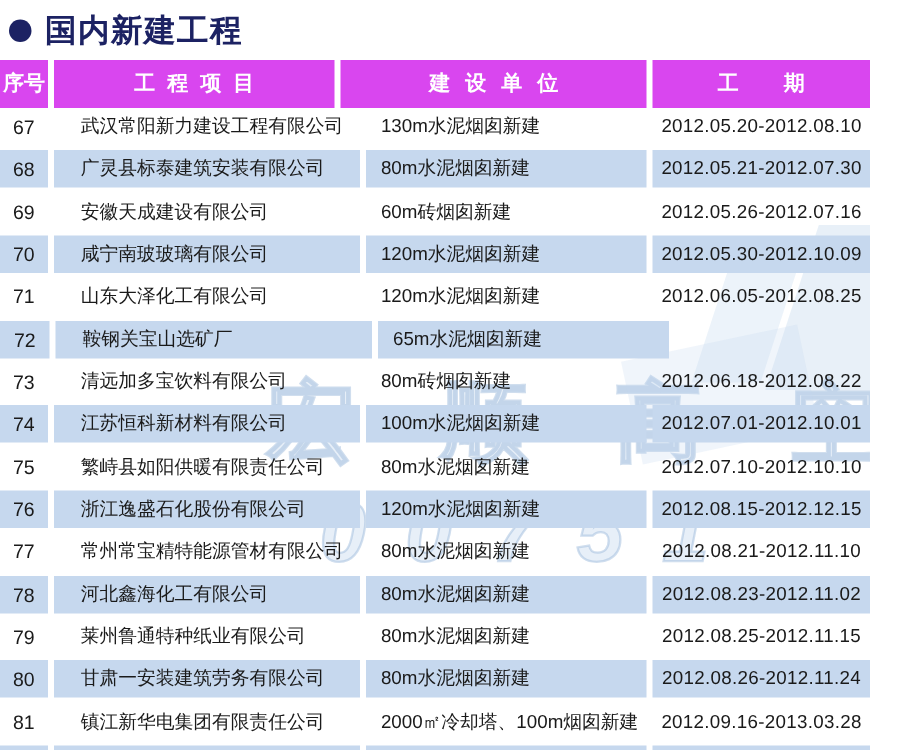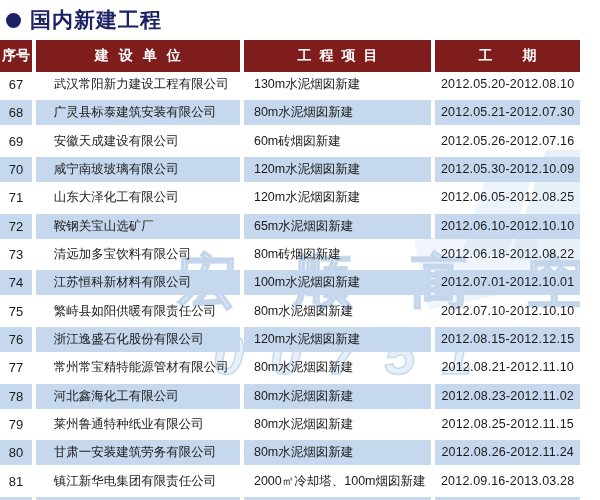--- a/index.html
+++ b/index.html
@@ -19,21 +19,21 @@
   .bullet{
     width:15px;height:15px;border-radius:50%;
     background:#1c2263;margin-right:9px;flex:0 0 auto;
   }
   .title-text{
     font-size:21px;font-weight:bold;color:#1c2263;letter-spacing:1px;
   }
   
   .thead{display:flex;height:32px;}
   .thead .hc{
-    background:#7f1d1d;color:#ffffff;
+    background:#d946ef;color:#ffffff;
     font-size:14px;font-weight:bold;
     display:flex;align-items:center;justify-content:center;
     box-sizing:border-box;
   }
   .hc span{display:inline-block;}
   .sp10 span{letter-spacing:10px;margin-right:-10px;}
   .sp8  span{letter-spacing:8px;margin-right:-8px;}
   .sp30 span{letter-spacing:30px;margin-right:-30px;}
   .c-no{width:33px;margin-right:4px;}
   .c-co{width:211px;margin-right:4px;}
@@ -83,25 +83,25 @@
   <div class="wm wm-text">宏顺高空</div>
   <div class="wm wm-digits">00751</div>
   <div class="wm-shape shape1"></div>
   <div class="wm-shape shape2"></div>
   <div class="wm-shape shape3"></div>
 
   <div class="thead">
     <div class="hc c-no">
         <span>序号</span>
       </div>
+    <div class="hc c-pr sp8">
+        <span>工程项目</span>
+      </div>
     <div class="hc c-co sp10">
         <span>建设单位</span>
-      </div>
-    <div class="hc c-pr sp8">
-        <span>工程项目</span>
       </div>
     <div class="hc c-dt sp30">
         <span>工期</span>
       </div>
   </div>
 
   <div class="tbody">
     <div class="row">
       <div class="cell c-no">67</div>
       <div class="cell c-co">武汉常阳新力建设工程有限公司</div>
@@ -134,21 +134,20 @@
       <div class="cell c-no">71</div>
       <div class="cell c-co">山东大泽化工有限公司</div>
       <div class="cell c-pr">120m水泥烟囱新建</div>
       <div class="cell c-dt">2012.06.05-2012.08.25</div>
     </div>
 
     <div class="row alt">
       <div class="cell c-no">72</div>
       <div class="cell c-co">鞍钢关宝山选矿厂</div>
       <div class="cell c-pr">65m水泥烟囱新建</div>
-      <div class="cell c-dt">2012.06.10-2012.10.10</div>
     </div>
 
     <div class="row">
       <div class="cell c-no">73</div>
       <div class="cell c-co">清远加多宝饮料有限公司</div>
       <div class="cell c-pr">80m砖烟囱新建</div>
       <div class="cell c-dt">2012.06.18-2012.08.22</div>
     </div>
 
     <div class="row alt">

